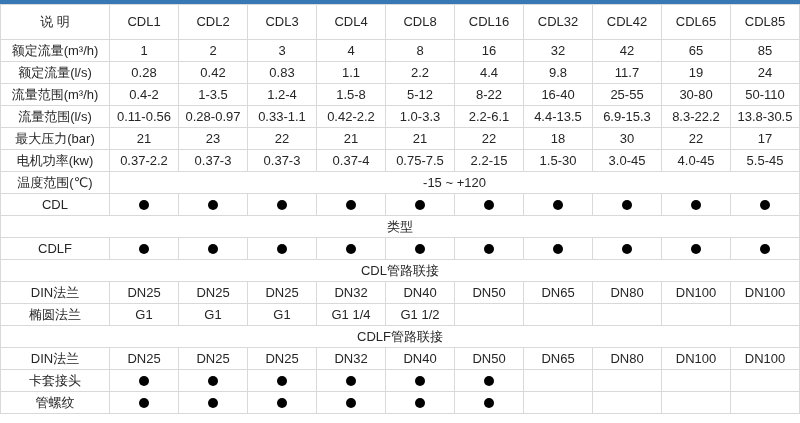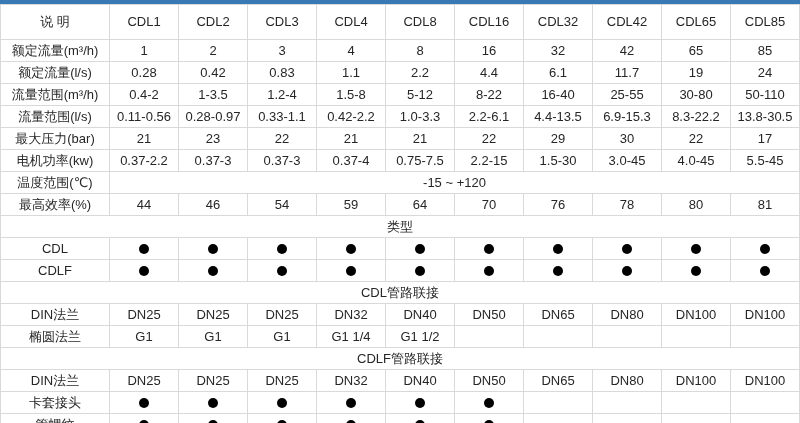--- a/index.html
+++ b/index.html
@@ -84,21 +84,21 @@
           <td>85</td>
         </tr>
         <tr>
           <td>额定流量(l/s)</td>
           <td>0.28</td>
           <td>0.42</td>
           <td>0.83</td>
           <td>1.1</td>
           <td>2.2</td>
           <td>4.4</td>
-          <td>6.1</td>
+          <td>9.8</td>
           <td>11.7</td>
           <td>19</td>
           <td>24</td>
         </tr>
         <tr>
           <td>流量范围(m³/h)</td>
           <td>0.4-2</td>
           <td>1-3.5</td>
           <td>1.2-4</td>
           <td>1.5-8</td>
@@ -123,21 +123,21 @@
           <td>13.8-30.5</td>
         </tr>
         <tr>
           <td>最大压力(bar)</td>
           <td>21</td>
           <td>23</td>
           <td>22</td>
           <td>21</td>
           <td>21</td>
           <td>22</td>
-          <td>29</td>
+          <td>18</td>
           <td>30</td>
           <td>22</td>
           <td>17</td>
         </tr>
         <tr>
           <td>电机功率(kw)</td>
           <td>0.37-2.2</td>
           <td>0.37-3</td>
           <td>0.37-3</td>
           <td>0.37-4</td>
@@ -146,47 +146,34 @@
           <td>1.5-30</td>
           <td>3.0-45</td>
           <td>4.0-45</td>
           <td>5.5-45</td>
         </tr>
         <tr>
           <td>温度范围(℃)</td>
           <td colspan="10">-15 ~ +120</td>
         </tr>
         <tr>
-          <td>最高效率(%)</td>
-          <td>44</td>
-          <td>46</td>
-          <td>54</td>
-          <td>59</td>
-          <td>64</td>
-          <td>70</td>
-          <td>76</td>
-          <td>78</td>
-          <td>80</td>
-          <td>81</td>
+          <td>CDL</td>
+          <td><span class="dot"></span></td>
+          <td><span class="dot"></span></td>
+          <td><span class="dot"></span></td>
+          <td><span class="dot"></span></td>
+          <td><span class="dot"></span></td>
+          <td><span class="dot"></span></td>
+          <td><span class="dot"></span></td>
+          <td><span class="dot"></span></td>
+          <td><span class="dot"></span></td>
+          <td><span class="dot"></span></td>
         </tr>
         <tr>
           <td colspan="11" class="section-cell">类型</td>
-        </tr>
-        <tr>
-          <td>CDL</td>
-          <td><span class="dot"></span></td>
-          <td><span class="dot"></span></td>
-          <td><span class="dot"></span></td>
-          <td><span class="dot"></span></td>
-          <td><span class="dot"></span></td>
-          <td><span class="dot"></span></td>
-          <td><span class="dot"></span></td>
-          <td><span class="dot"></span></td>
-          <td><span class="dot"></span></td>
-          <td><span class="dot"></span></td>
         </tr>
         <tr>
           <td>CDLF</td>
           <td><span class="dot"></span></td>
           <td><span class="dot"></span></td>
           <td><span class="dot"></span></td>
           <td><span class="dot"></span></td>
           <td><span class="dot"></span></td>
           <td><span class="dot"></span></td>
           <td><span class="dot"></span></td>

